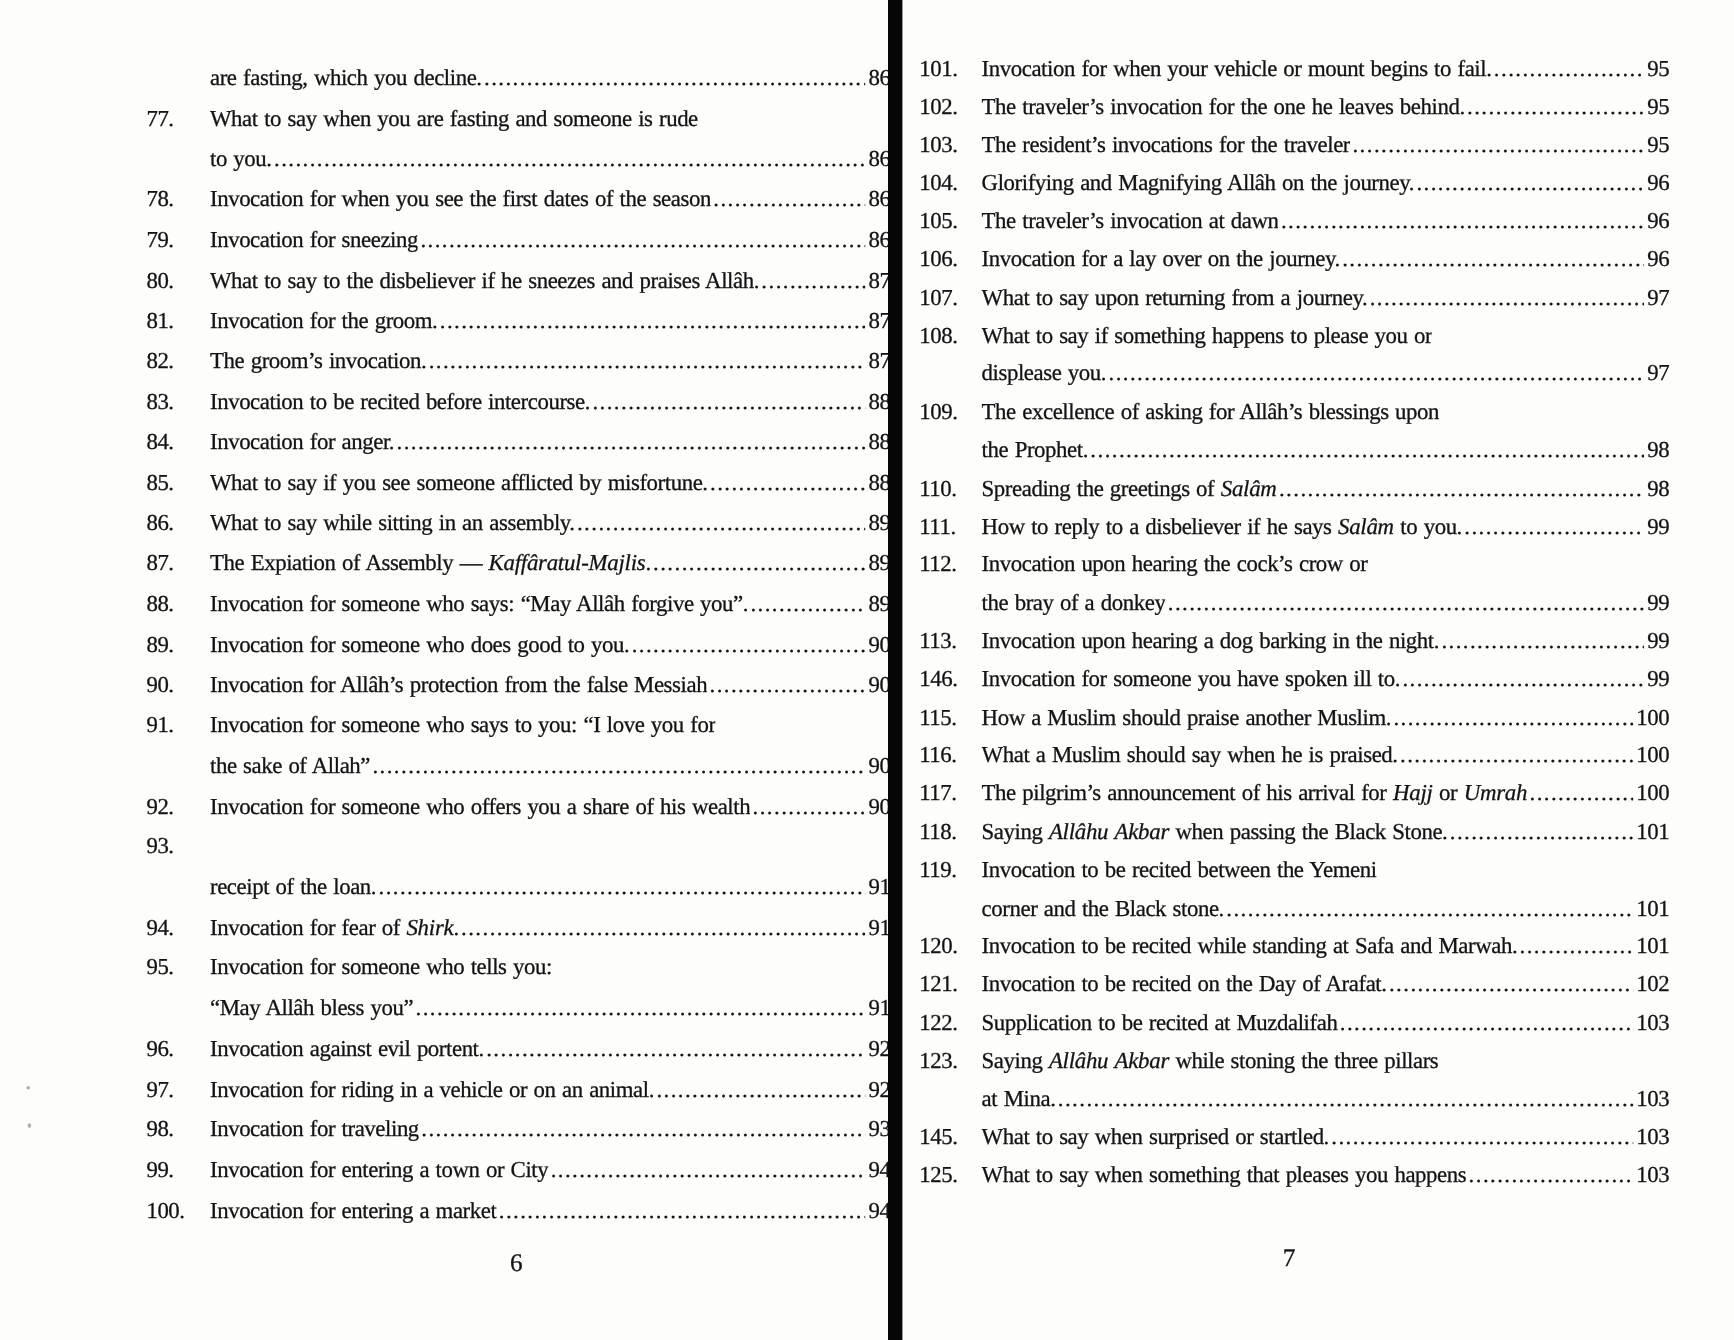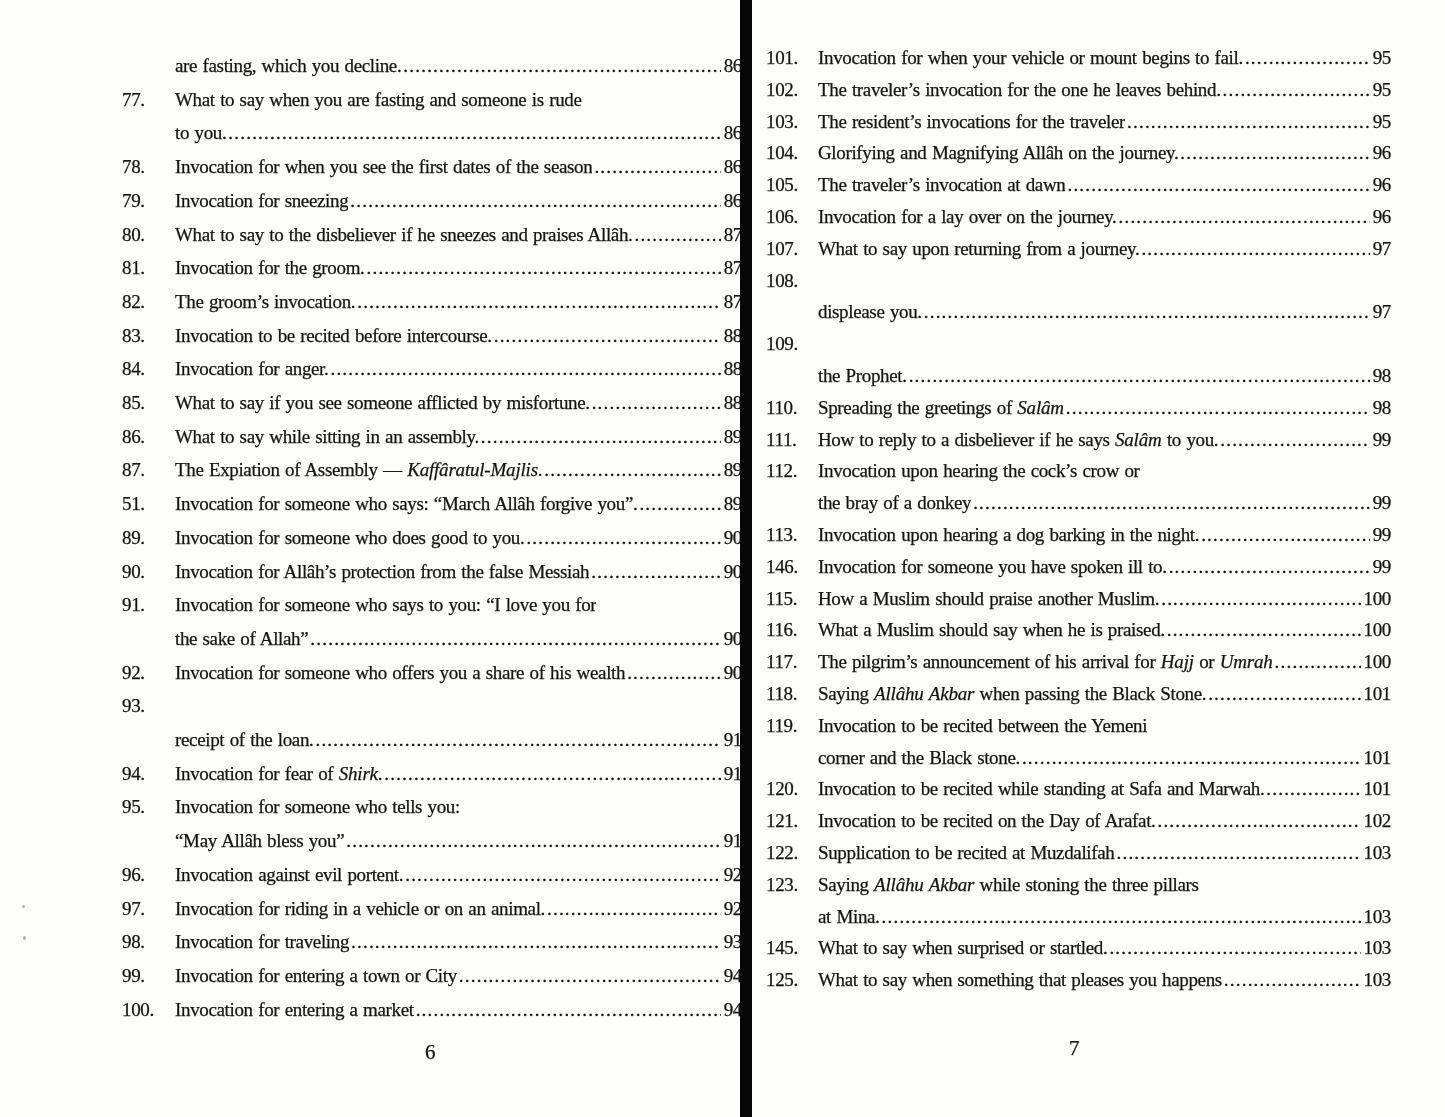--- a/index.html
+++ b/index.html
@@ -176,22 +176,22 @@
           <span class="dots"></span>
           <span class="page-num">89</span>
         </div>
         <div class="line">
           <span class="num">87.</span>
           <span class="text">The Expiation of Assembly — <i>Kaffâratul-Majlis</i>.</span>
           <span class="dots"></span>
           <span class="page-num">89</span>
         </div>
         <div class="line">
-          <span class="num">51.</span>
-          <span class="text">Invocation for someone who says: “March Allâh forgive you”.</span>
+          <span class="num">88.</span>
+          <span class="text">Invocation for someone who says: “May Allâh forgive you”.</span>
           <span class="dots"></span>
           <span class="page-num">89</span>
         </div>
         <div class="line">
           <span class="num">89.</span>
           <span class="text">Invocation for someone who does good to you.</span>
           <span class="dots"></span>
           <span class="page-num">90</span>
         </div>
         <div class="line">
@@ -316,29 +316,31 @@
           <span class="page-num">96</span>
         </div>
         <div class="line">
           <span class="num">107.</span>
           <span class="text">What to say upon returning from a journey.</span>
           <span class="dots"></span>
           <span class="page-num">97</span>
         </div>
         <div class="line">
           <span class="num">108.</span>
+          <span class="text">What to say if something happens to please you or</span>
         </div>
         <div class="line">
           <span class="num"></span>
           <span class="text">displease you.</span>
           <span class="dots"></span>
           <span class="page-num">97</span>
         </div>
         <div class="line">
           <span class="num">109.</span>
+          <span class="text">The excellence of asking for Allâh’s blessings upon</span>
         </div>
         <div class="line">
           <span class="num"></span>
           <span class="text">the Prophet.</span>
           <span class="dots"></span>
           <span class="page-num">98</span>
         </div>
         <div class="line">
           <span class="num">110.</span>
           <span class="text">Spreading the greetings of <i>Salâm</i></span>

